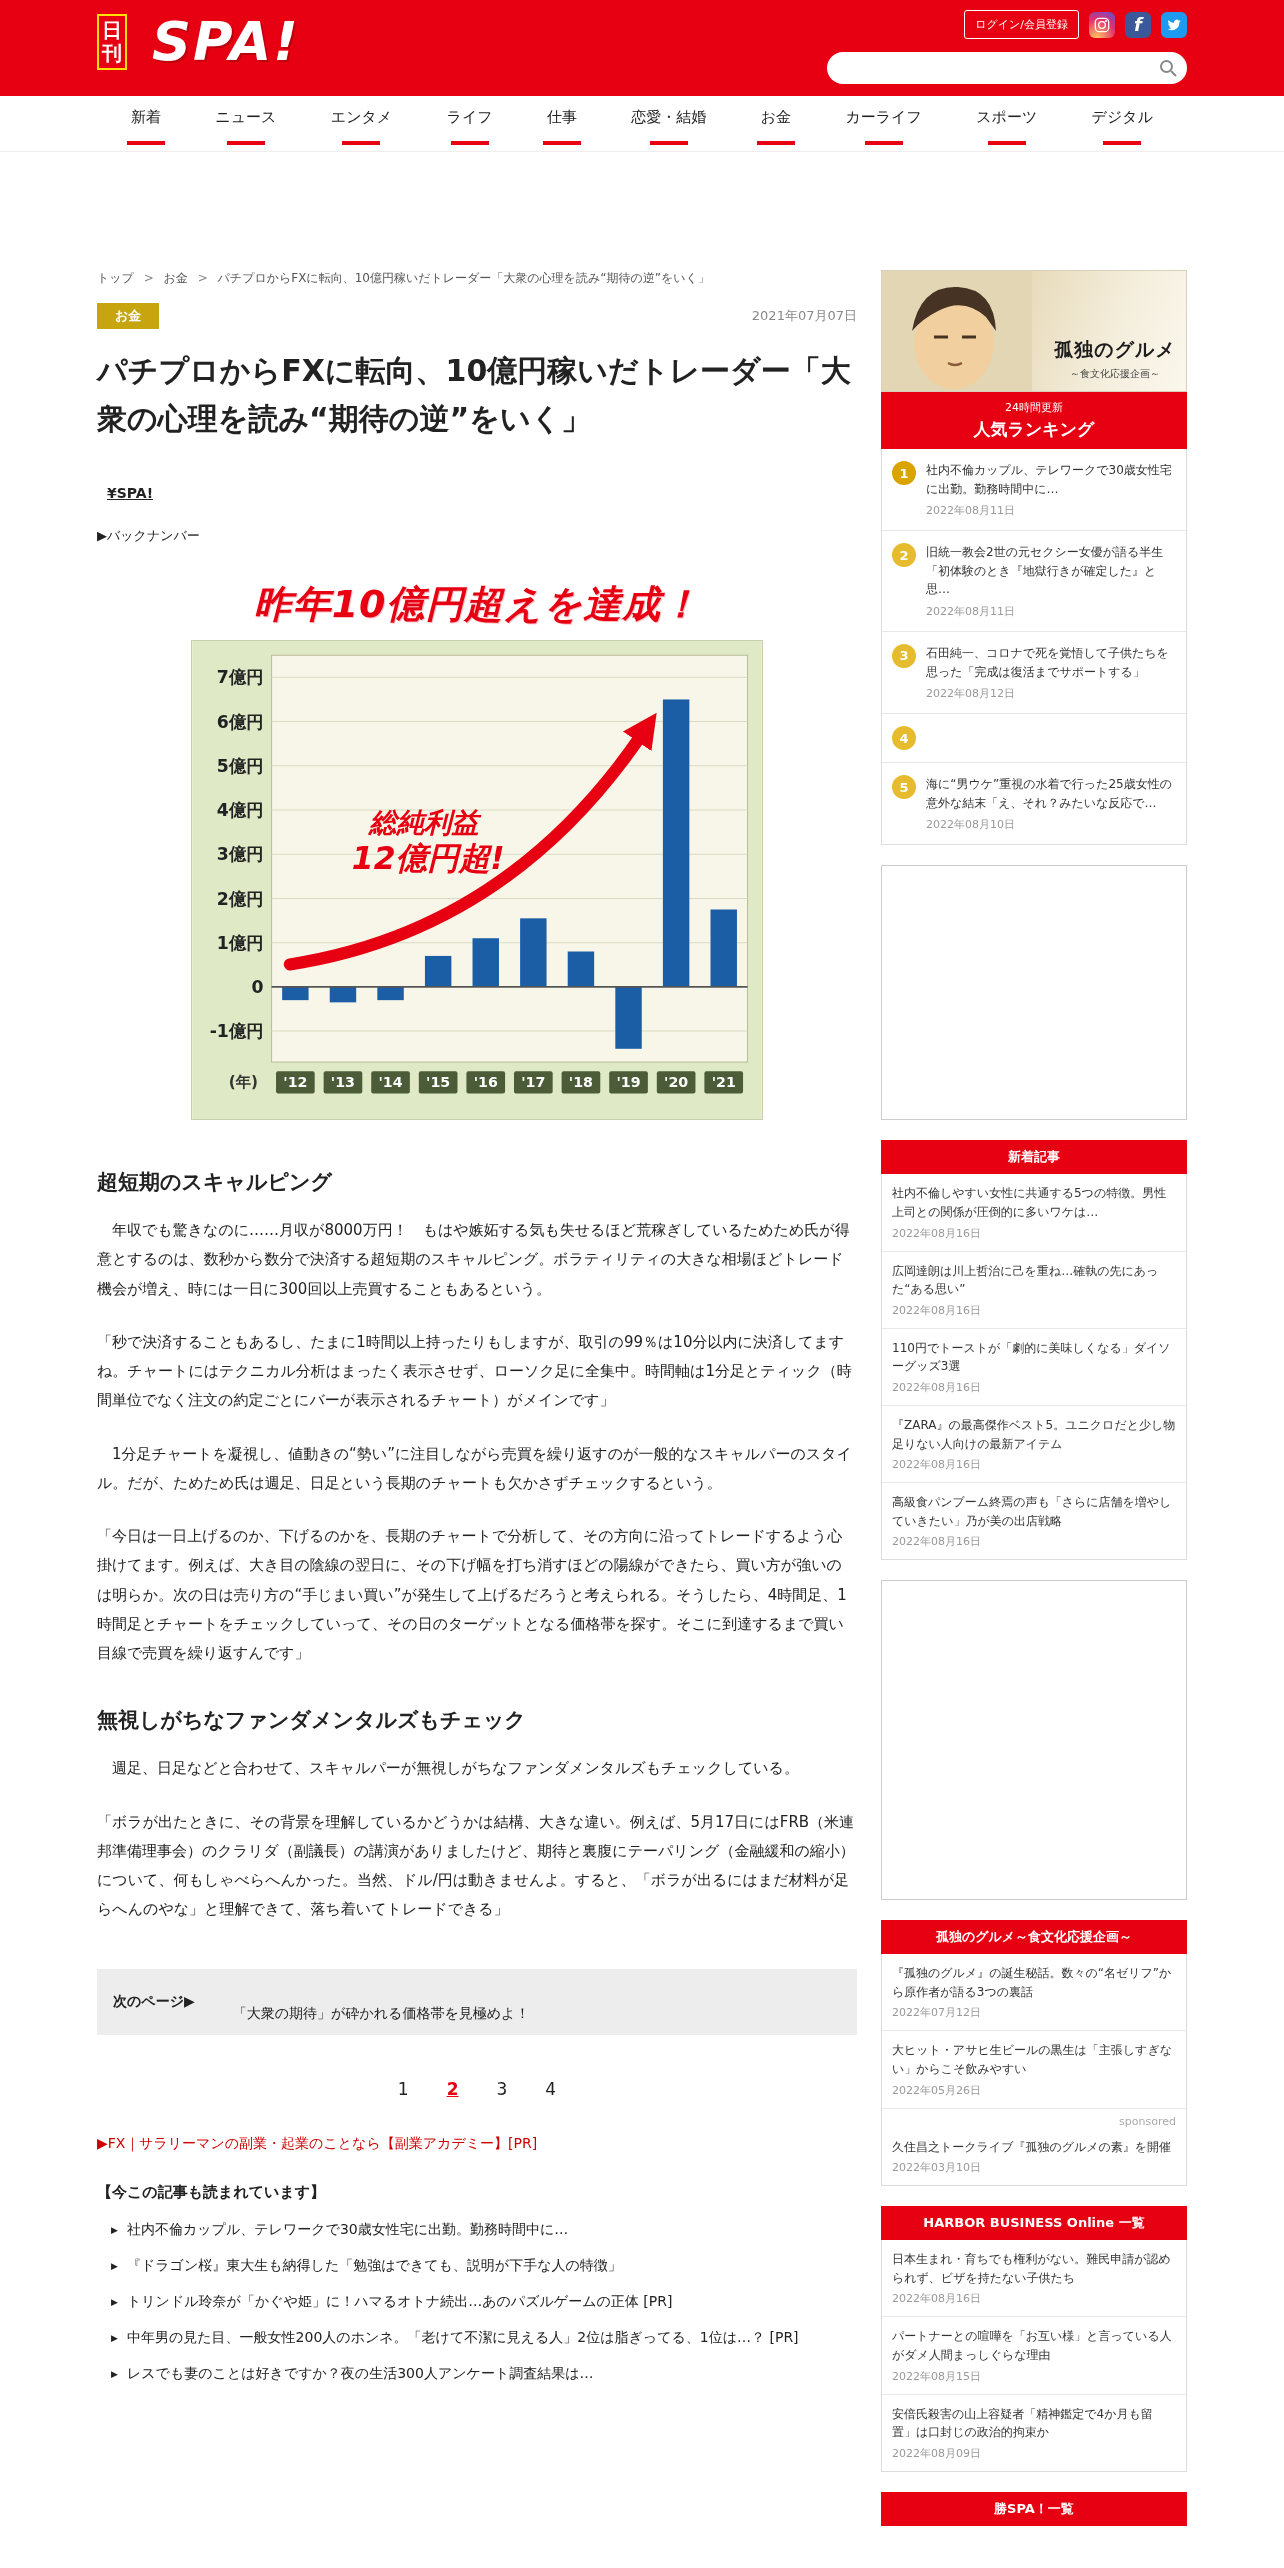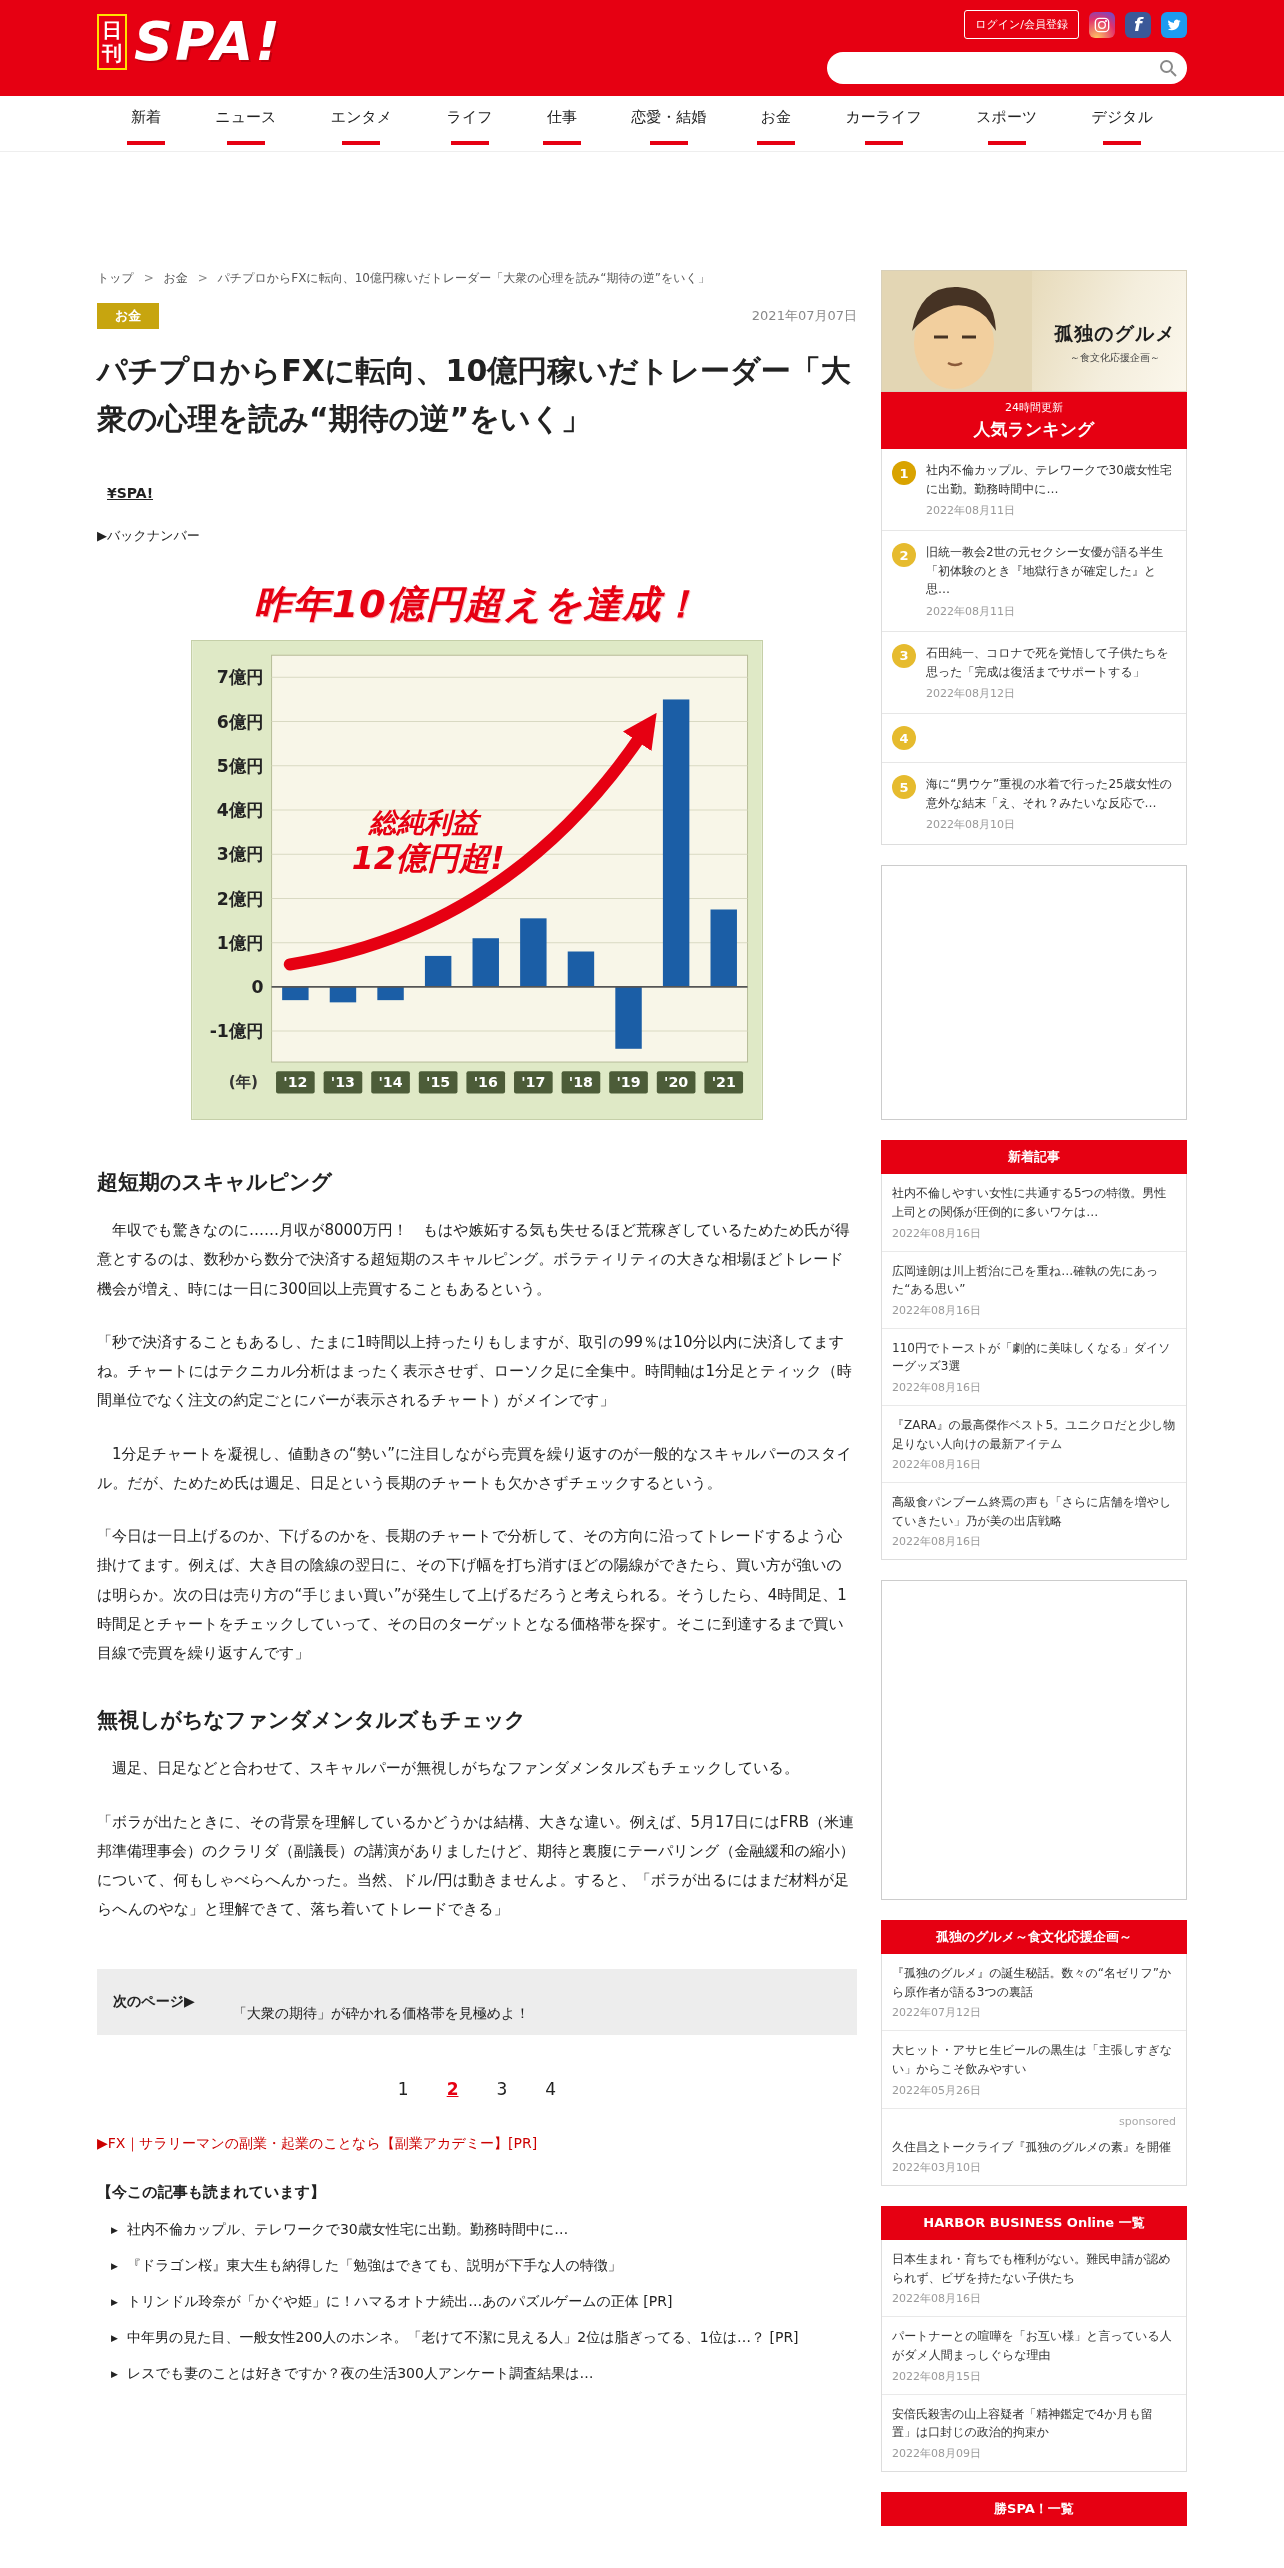--- a/index.html
+++ b/index.html
@@ -6,21 +6,21 @@
   html,body { margin:0; padding:0; }
   body {
     width:1284px; height:2568px; overflow:hidden; background:#fff;
     font-family:"DejaVu Sans","Liberation Sans",sans-serif; color:#222;
   }
   [data-interactable="true"] { cursor:pointer; }
 
   
   .header { background:#e60012; height:96px; position:relative; }
   .header-inner { width:1090px; margin:0 auto; position:relative; height:100%; }
-  .logo { position:absolute; left:0; top:14px; display:flex; align-items:flex-start; gap:7px; }
+  .logo { position:absolute; left:0; top:14px; display:flex; align-items:flex-start; gap:25px; }
   .logo-kanji {
     display:inline-block; width:30px; padding:3px 3px; border:2px solid #ffe100;
     color:#fff; font-weight:bold; font-size:20px; line-height:1.15; text-align:center;
     word-break:break-all;
   }
   .logo-main {
     color:#fff; font-size:54px; font-weight:900; font-style:italic; line-height:1.05;
     letter-spacing:2px; text-shadow:2px 2px 0 rgba(0,0,0,.18);
   }
   .header-right { position:absolute; right:0; top:10px; display:flex; align-items:center; gap:10px; }
@@ -87,21 +87,21 @@
   .related-heading { font-weight:bold; font-size:15px; margin:0 0 16px; }
   .related-item { font-size:14px; margin:0 0 13px 14px; display:flex; gap:9px; line-height:1.65; }
   .related-marker { font-size:9px; margin-top:5px; color:#222; flex-shrink:0; }
 
   
   .side-banner {
     width:306px; height:122px; position:relative; overflow:hidden;
     background:linear-gradient(110deg, #cdb98a 0%, #e8dcbd 45%, #f4eedd 75%, #fbf7ec 100%);
     border:1px solid #d8d0ba;
   }
-  .banner-text { position:absolute; right:10px; bottom:26px; text-align:center; color:#1d1d1d; }
+  .banner-text { position:absolute; right:10px; bottom:10px; text-align:center; color:#1d1d1d; }
   .banner-title { display:block; font-size:19px; font-weight:bold; letter-spacing:1px; }
   .banner-sub { display:block; font-size:10px; margin-top:4px; color:#444; }
 
   .side-section { margin-bottom:20px; }
   .side-header { background:#e60012; color:#fff; text-align:center; padding:8px 6px; font-weight:bold; }
   .side-header-small { display:block; font-size:11px; font-weight:normal; margin-bottom:3px; }
   .side-header-big { display:block; font-size:17px; }
   .side-header.simple { font-size:13px; }
   .side-list { border:1px solid #ddd; border-top:none; background:#fff; }
 

